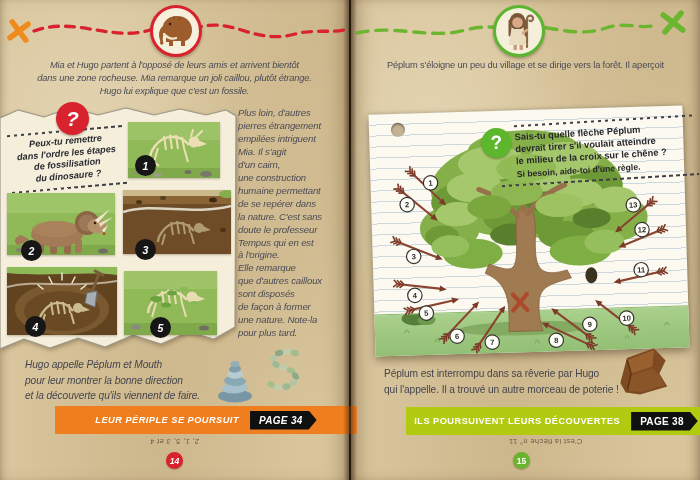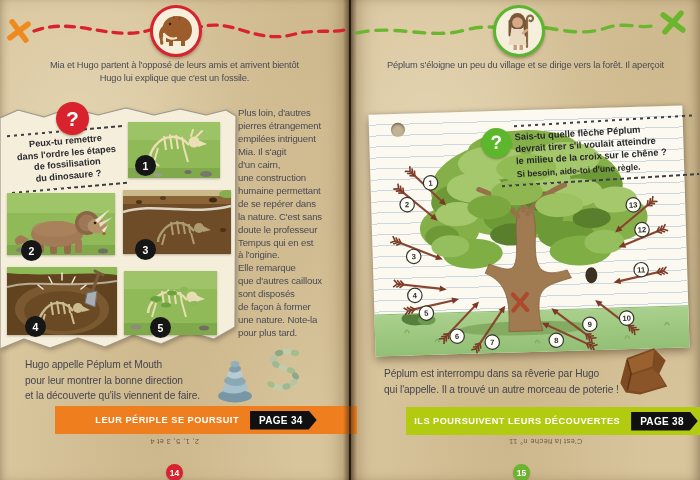--- a/index.html
+++ b/index.html
@@ -11,21 +11,21 @@
   }
   .page {
     position:absolute; top:0; height:480px; width:349px;
     background-color:#d8c59c;
     background-image:
       radial-gradient(ellipse at 22% 28%, rgba(255,250,232,.28), transparent 42%),
       radial-gradient(ellipse at 78% 55%, rgba(172,140,92,.16), transparent 46%),
       radial-gradient(ellipse at 45% 92%, rgba(160,124,76,.20), transparent 52%),
       radial-gradient(ellipse at 90% 10%, rgba(162,128,80,.18), transparent 40%);
   }
-  .page.left  { left:0;   box-shadow: inset -16px 0 20px -12px rgba(90,62,30,.5), inset 6px 0 10px -6px rgba(70,50,25,.45); }
+  .page.left  { left:0;   box-shadow: inset -16px 0 20px -12px rgba(90,62,30,.5), inset 6px 0 10px -6px rgba(70,50,25,.45); font-style: italic; }
   .page.right { left:351px; box-shadow: inset 16px 0 20px -12px rgba(90,62,30,.5), inset -8px 0 12px -6px rgba(70,50,25,.5); }
   .gutter {
     position:absolute; left:343px; top:0; width:14px; height:480px; z-index:5;
     background:linear-gradient(90deg, rgba(45,30,15,0) 0%, rgba(45,30,15,.45) 40%, #21160c 50%, rgba(45,30,15,.45) 60%, rgba(45,30,15,0) 100%);
   }
   .trail { position:absolute; left:0; top:0; width:349px; height:62px; }
   .badge-circle {
     position:absolute; border-radius:50%; display:flex; align-items:center; justify-content:center;
     box-shadow:0 2px 3px rgba(60,40,15,.35);
   }
@@ -81,21 +81,20 @@
   .answer {
     position:absolute; top:437px; transform:rotate(180deg);
     font-size:7.4px; color:#6a5a46; letter-spacing:.4px; text-align:center;
   }
   .answer.left-pg { left:0; right:0; }
   .answer.right-pg { left:40px; right:0; }
   .page-num {
     position:absolute; top:452px; width:17px; height:17px; border-radius:50%;
     color:#fff; font-size:8.5px; font-weight:bold; display:flex; align-items:center; justify-content:center;
     box-shadow:0 1px 1.5px rgba(60,40,15,.3);
-    margin-top:12px;
   }
   .page-num.red { left:166px; background:#d8232f; }
   .page-num.green { left:162px; background:#6ab42f; }
   
   .notebook {
     position:absolute; left:21px; top:110px; width:314px; height:242px;
     background-color:#fcfaf0;
     background-image:repeating-linear-gradient(180deg, transparent 0 10px, #cdd8de 10px 11px);
     transform:rotate(-1.7deg); z-index:2;
     box-shadow:0 4px 8px rgba(55,38,18,.45), 1px -1px 3px rgba(0,0,0,.12);
@@ -140,20 +139,21 @@
         <path d="M12,33 L12,27 C9,25 8,21 9,17 C10,11 16,7 23,7 C32,7 38,13 38,21 C38,27 35,31 31,32 L31,37 L27,37 L27,32 L19,32 L19,37 L15,37 L15,33 Z" fill="#9c5c2c"></path>
         <path d="M9,17 C5,20 4,26 6,31 C6.6,33 5.4,34 6.8,35.5 C8.4,36.5 10,35 9.2,33 C8,30 9,26 11,23 Z" fill="#9c5c2c"></path>
         <path d="M10,25 C13,29 18,30.5 22,29" fill="none" stroke="#f2e8cc" stroke-width="2.4" stroke-linecap="round"></path>
         <circle cx="16" cy="15" r="1.2" fill="#2e1a0c"></circle>
         <path d="M20,7 L20,10 M26,8 L25,11" stroke="#7d4517" stroke-width="1"></path>
       </svg>
     </div>
 
     <p class="intro">
       <span class="l">Mia et Hugo partent à l'opposé de leurs amis et arrivent bientôt</span>
+      <span class="l">dans une zone rocheuse. Mia remarque un joli caillou, plutôt étrange.</span>
       <span class="l">Hugo lui explique que c'est un fossile.</span>
     </p>
 
     <svg class="torn" width="238" height="250" viewBox="0 0 238 250">
       <path d="M0,15 L18,7 L44,14 L70,5 L98,12 L126,5 L154,12 L180,6 L206,12 L226,7 L236,13 L235,224 L214,236 L188,229 L161,241 L133,232 L105,244 L78,235 L50,245 L24,236 L0,246 Z" fill="#f4eeda" stroke="#9d988a" stroke-width="1.2" stroke-linejoin="round"></path>
     </svg>
 
     <div class="qbadge red">
       <span>?</span>
     </div>

